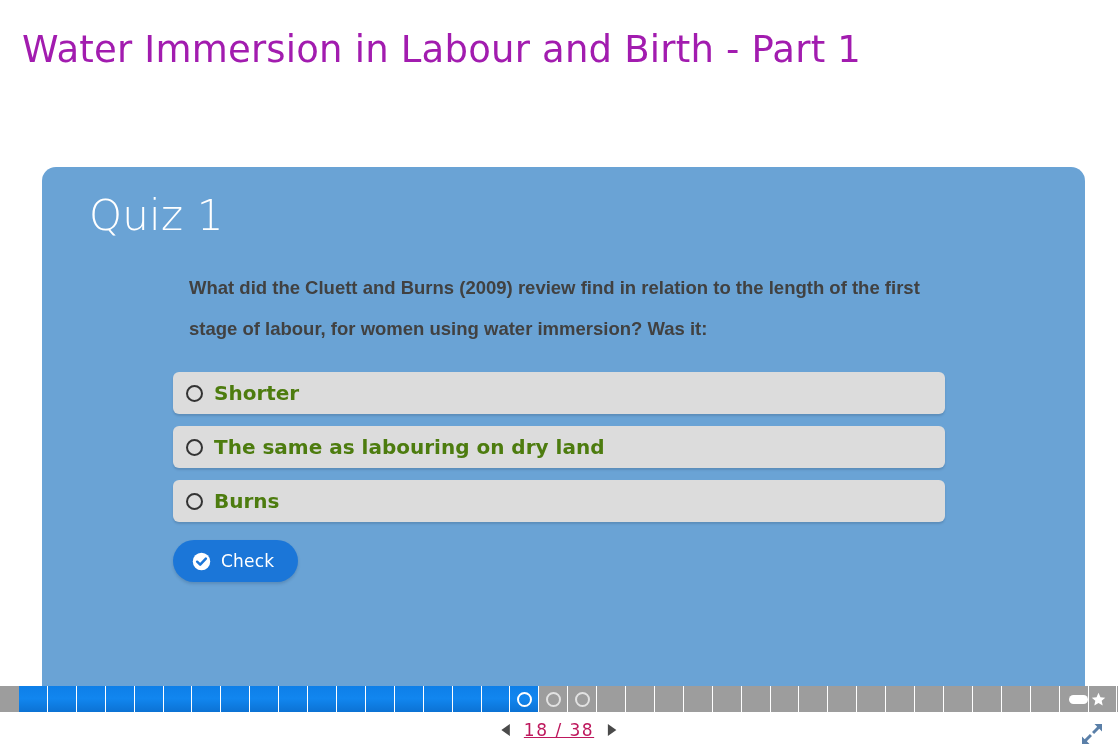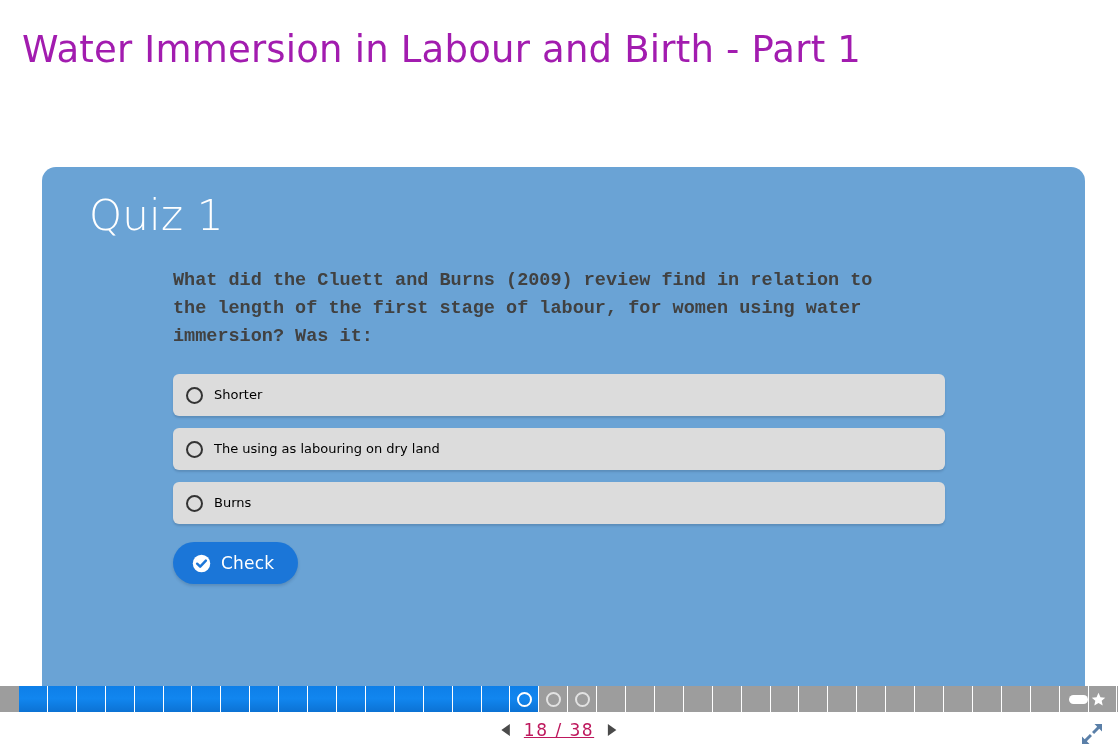--- a/index.html
+++ b/index.html
@@ -55,26 +55,26 @@
 
   .quiz-body {
     position: absolute;
     left: 131px;
     top: 100px;
     right: 40px;
   }
 
   .question-text {
     width: 742px;
-    font-family: Liberation Mono, monospace;
+    font-family: Liberation Sans, sans-serif;
     font-weight: 700;
     font-size: 18.5px;
-    line-height: 28px;
+    line-height: 41px;
     color: #414141;
-    margin: 0 0 23px 0;
+    margin: 0 0 23px 16px;
   }
 
   
   .options { margin: 0; padding: 0; list-style: none; }
   .option-row {
     position: relative;
     width: 772px;
     height: 42px;
     background: #dcdcdc;
     border-radius: 6px;
@@ -89,24 +89,24 @@
     margin-left: 13px;
     margin-right: 11px;
     width: 17px;
     height: 17px;
     border: 2.5px solid #333333;
     border-radius: 50%;
     box-sizing: border-box;
   }
   .option-label {
     font-family: "DejaVu Sans", sans-serif;
-    font-size: 13px;
+    font-size: 20px;
     line-height: 20px;
-    color: #000000;
-    font-weight: 400;
+    color: #4d7c0f;
+    font-weight: 700;
   }
 
   
   .check-button {
     margin-top: 6px;
     display: inline-flex;
     align-items: center;
     height: 42px;
     padding: 0 24px 0 19px;
     background: #1b76d8;
@@ -231,21 +231,21 @@
 
     <ul class="options">
 
       <li class="option-row">
         <span class="radio-icon"></span>
         <span class="option-label">Shorter</span>
       </li>
 
       <li class="option-row">
         <span class="radio-icon"></span>
-        <span class="option-label">The using as labouring on dry land</span>
+        <span class="option-label">The same as labouring on dry land</span>
       </li>
 
       <li class="option-row">
         <span class="radio-icon"></span>
         <span class="option-label">Burns</span>
       </li>
 
     </ul>
 
     <button class="check-button">

